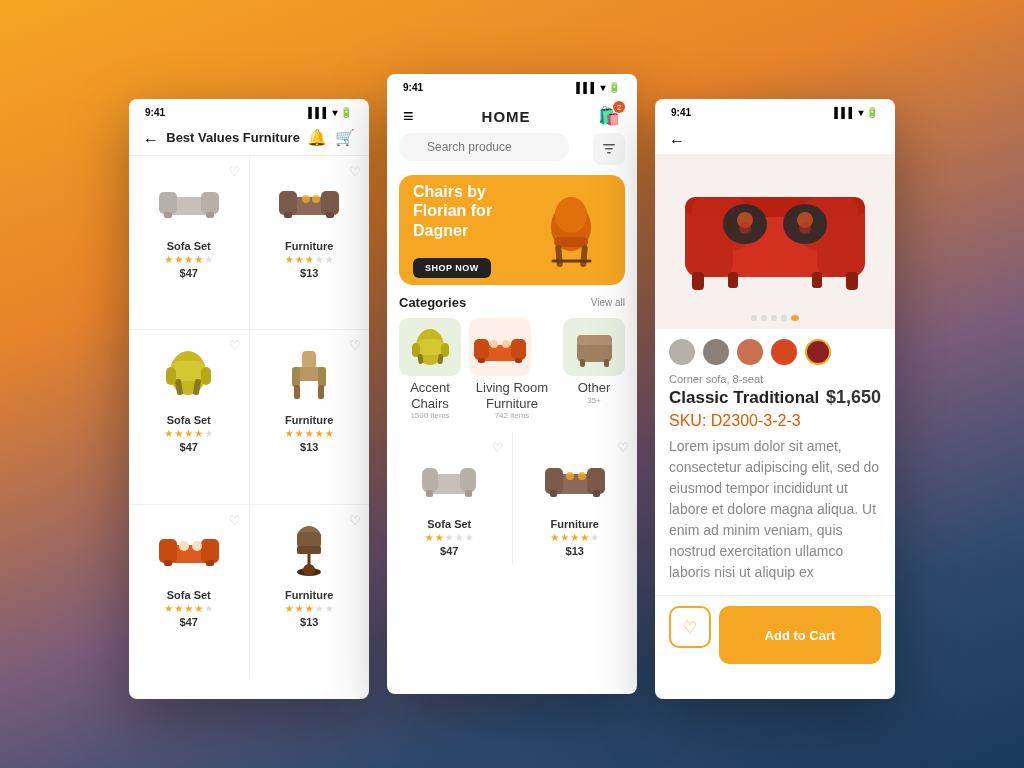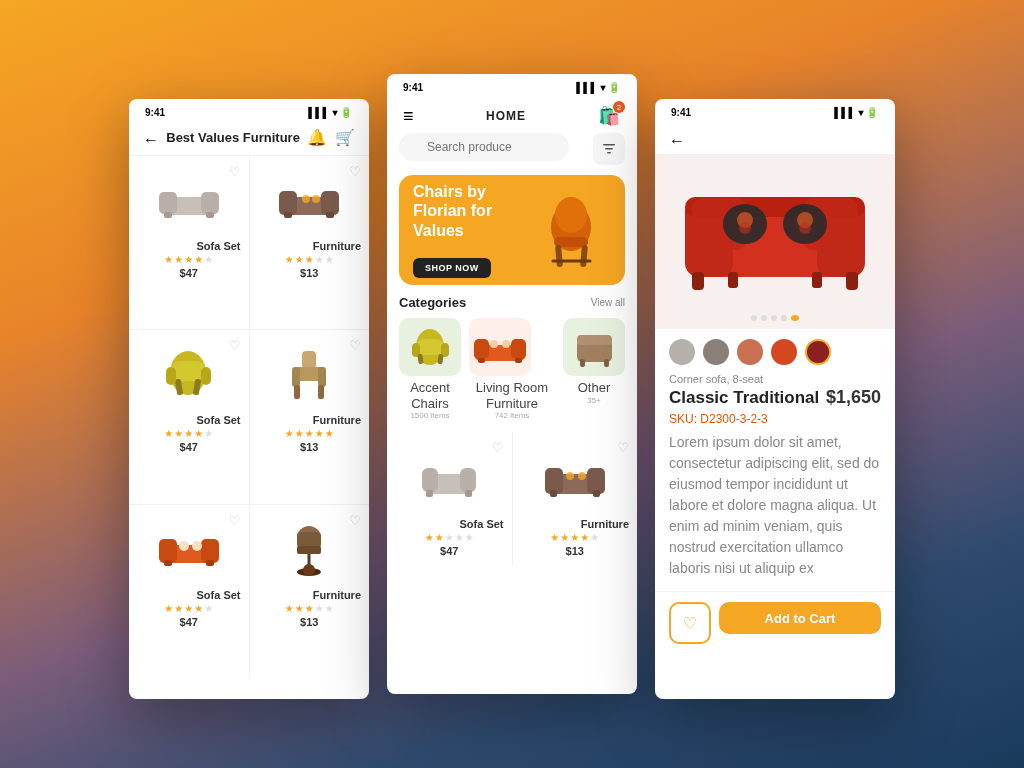--- a/index.html
+++ b/index.html
@@ -108,21 +108,21 @@
       display: flex;
       align-items: center;
       justify-content: center;
       margin-bottom: 6px;
     }
 
     .product-name {
       font-size: 11px;
       font-weight: 600;
       color: #333;
-      text-align: right;
+      text-align: center;
       margin-bottom: 2px;
     }
 
     .stars {
       display: flex;
       justify-content: center;
       gap: 1px;
       margin-bottom: 2px;
     }
 
@@ -139,21 +139,21 @@
 
     
     .center-header {
       display: flex;
       align-items: center;
       justify-content: space-between;
       padding: 8px 16px 6px;
     }
 
     .center-title {
-      font-size: 12px;
+      font-size: 15px;
       font-weight: 700;
       color: #222;
       letter-spacing: 1px;
     }
 
     .search-bar {
       margin: 0 12px 10px;
       display: flex;
       gap: 24px;
     }
@@ -401,21 +401,21 @@
       line-height: 1.1;
     }
 
     .product-detail-price {
       font-size: 18px;
       font-weight: 800;
       color: #333;
     }
 
     .product-sku {
-      font-size: 12px;
+      font-size: 16px;
       color: #e05a00;
       margin-bottom: 6px;
     }
 
     .product-description {
       font-size: 14px;
       color: #888;
       line-height: 1.5;
       margin-bottom: 12px;
     }
@@ -443,21 +443,21 @@
 
     .add-to-cart-btn {
       flex: 1;
       background: #f5a623;
       color: #fff;
       border: none;
       border-radius: 10px;
       font-size: 13px;
       font-weight: 700;
       cursor: pointer;
-      height: 32px;
+      height: 58px;
     }
 
     
     svg { overflow: visible; }
   </style>
 </head>
 <body>
 
 <div class="phone phone-left">
   <div class="status-bar">
@@ -645,21 +645,21 @@
       <svg width="14" height="14" viewBox="0 0 14 14">
         <rect x="1" y="2" width="12" height="1.5" rx="1" fill="#555"></rect>
         <rect x="3" y="6" width="8" height="1.5" rx="1" fill="#555"></rect>
         <rect x="5" y="10" width="4" height="1.5" rx="1" fill="#555"></rect>
       </svg>
     </div>
   </div>
 
   <div class="banner">
     <div class="banner-text">
-      <div class="banner-title">Chairs by Florian for Values</div>
+      <div class="banner-title">Chairs by Florian for Dagner</div>
       <button class="shop-now-btn">SHOP NOW</button>
     </div>
     <div class="banner-chair">
       <svg width="75" height="90" viewBox="0 0 75 90">
         <ellipse cx="37" cy="42" rx="20" ry="24" fill="#d4600a"></ellipse>
         <ellipse cx="37" cy="30" rx="16" ry="18" fill="#e0700a"></ellipse>
         <rect x="20" y="52" width="34" height="10" rx="5" fill="#c05008"></rect>
         <rect x="22" y="60" width="6" height="22" rx="3" fill="#8b4a18" transform="rotate(-5,25,71)"></rect>
         <rect x="47" y="60" width="6" height="22" rx="3" fill="#8b4a18" transform="rotate(5,50,71)"></rect>
         <line x1="19" y1="76" x2="56" y2="76" stroke="#6a3a10" stroke-width="3" stroke-linecap="round"></line>

